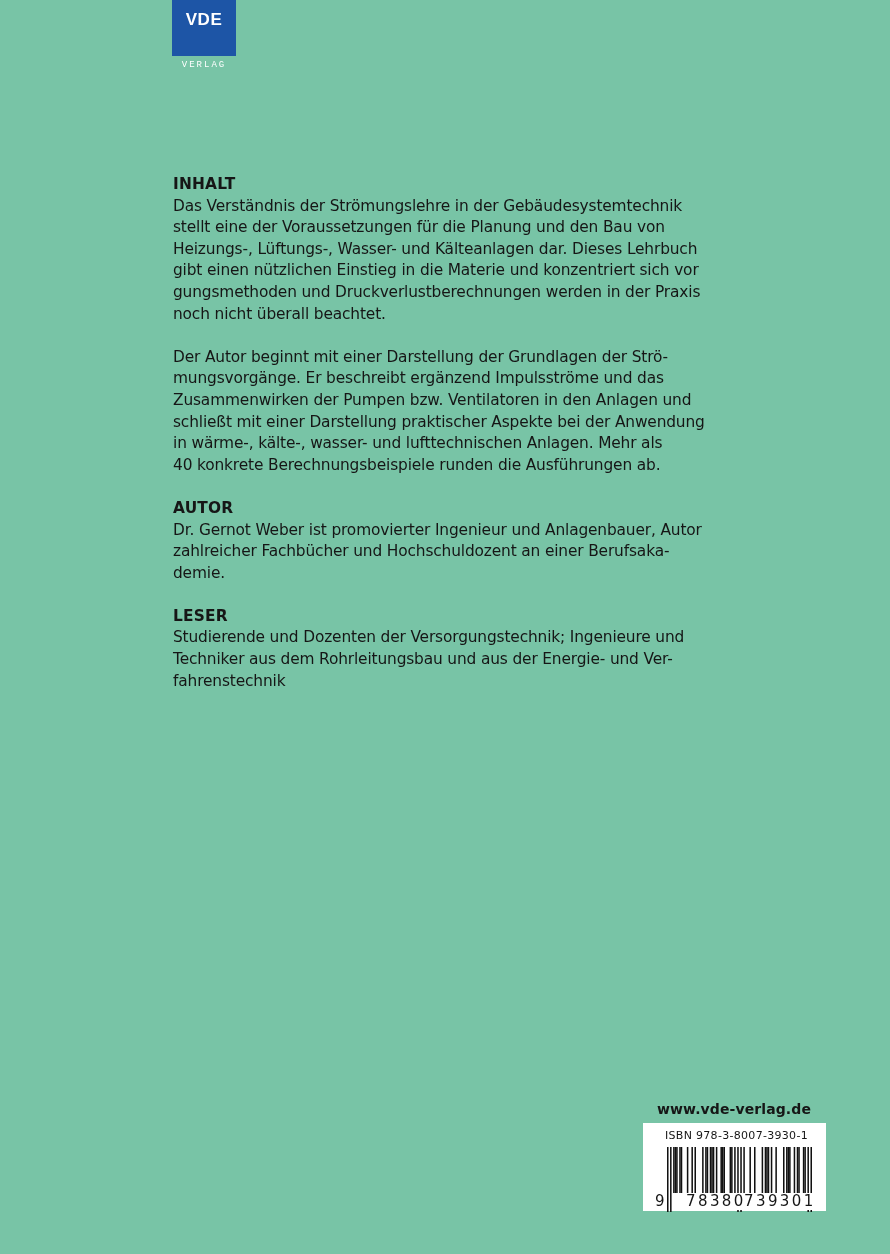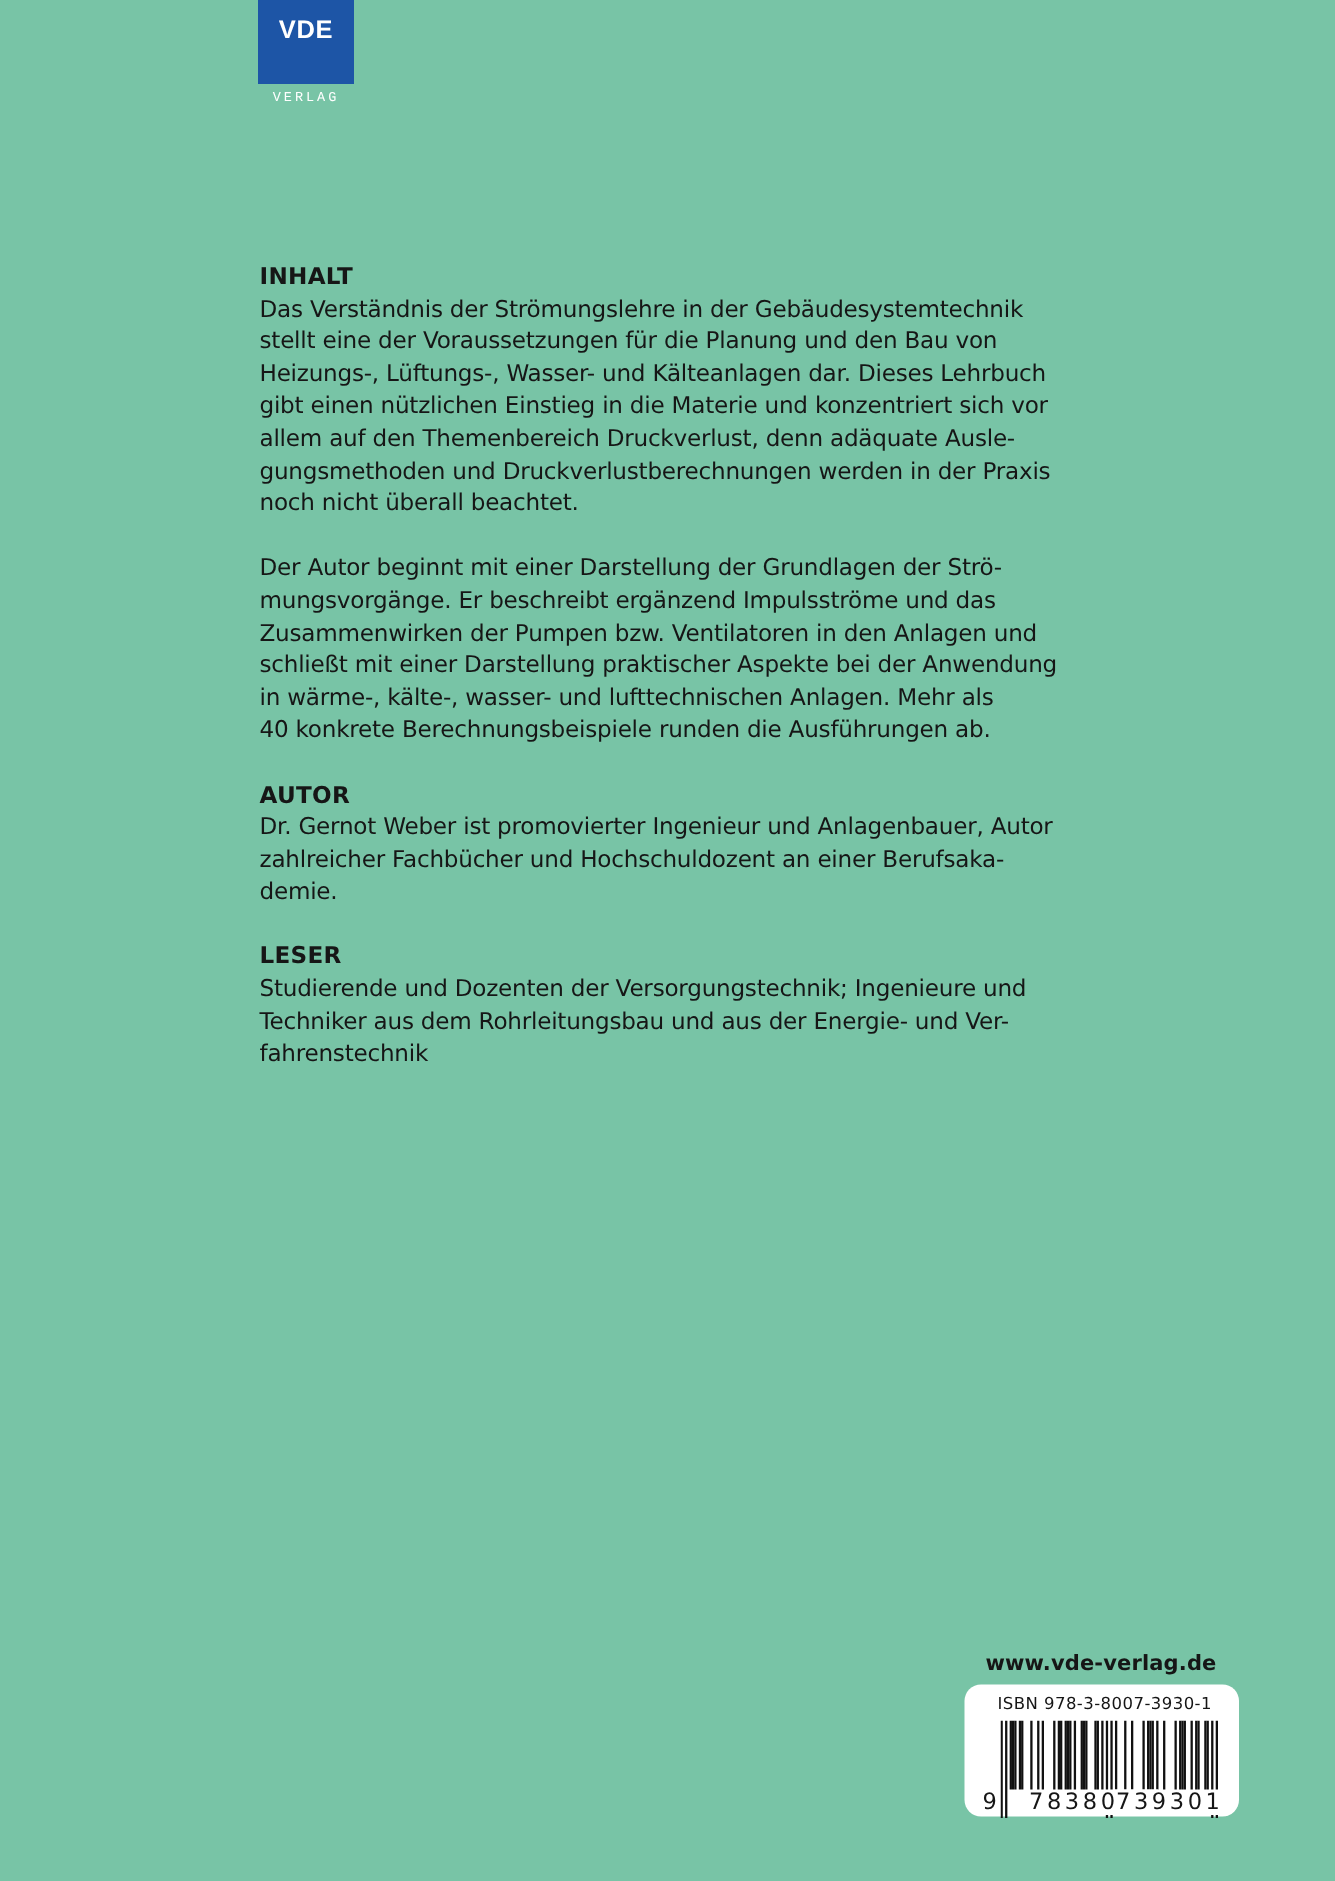--- a/index.html
+++ b/index.html
@@ -38,21 +38,20 @@
   .content .line { display: block; white-space: nowrap; }
   .gap { height: 21.6px; }
   .url {
     position: absolute; left: 657px; top: 1101px; width: 160px;
     font-weight: bold; font-size: 14px; line-height: 16px; letter-spacing: 0.1px;
     white-space: nowrap;
   }
   .isbn-box {
     position: absolute; left: 643px; top: 1123px; width: 183px; height: 88px;
     background: #ffffff;
-    border-radius: 11px;
   }
   .isbn-text {
     position: absolute; left: 22px; top: 6px;
     font-size: 11px; line-height: 13px; letter-spacing: 0.3px; white-space: nowrap;
   }
   .barcode {
     position: absolute; left: 24px; top: 24px; width: 145px; height: 65px;
   }
   .digits {
     position: absolute; top: 70px; font-size: 15px; line-height: 17px;
@@ -71,21 +70,20 @@
 </div>
 
 <div class="content">
   <section>
     <h2>INHALT</h2>
     <p>
       <span class="line">Das Verständnis der Strömungslehre in der Gebäudesystemtechnik</span>
       <span class="line">stellt eine der Voraussetzungen für die Planung und den Bau von</span>
       <span class="line">Heizungs-, Lüftungs-, Wasser- und Kälteanlagen dar. Dieses Lehrbuch</span>
       <span class="line">gibt einen nützlichen Einstieg in die Materie und konzentriert sich vor</span>
-      <span class="line">allem auf den Themenbereich Druckverlust, denn adäquate Ausle-</span>
       <span class="line">gungsmethoden und Druckverlustberechnungen werden in der Praxis</span>
       <span class="line">noch nicht überall beachtet.</span>
     </p>
     <div class="gap"></div>
     <p>
       <span class="line">Der Autor beginnt mit einer Darstellung der Grundlagen der Strö-</span>
       <span class="line">mungsvorgänge. Er beschreibt ergänzend Impulsströme und das</span>
       <span class="line">Zusammenwirken der Pumpen bzw. Ventilatoren in den Anlagen und</span>
       <span class="line">schließt mit einer Darstellung praktischer Aspekte bei der Anwendung</span>
       <span class="line">in wärme-, kälte-, wasser- und lufttechnischen Anlagen. Mehr als</span>

